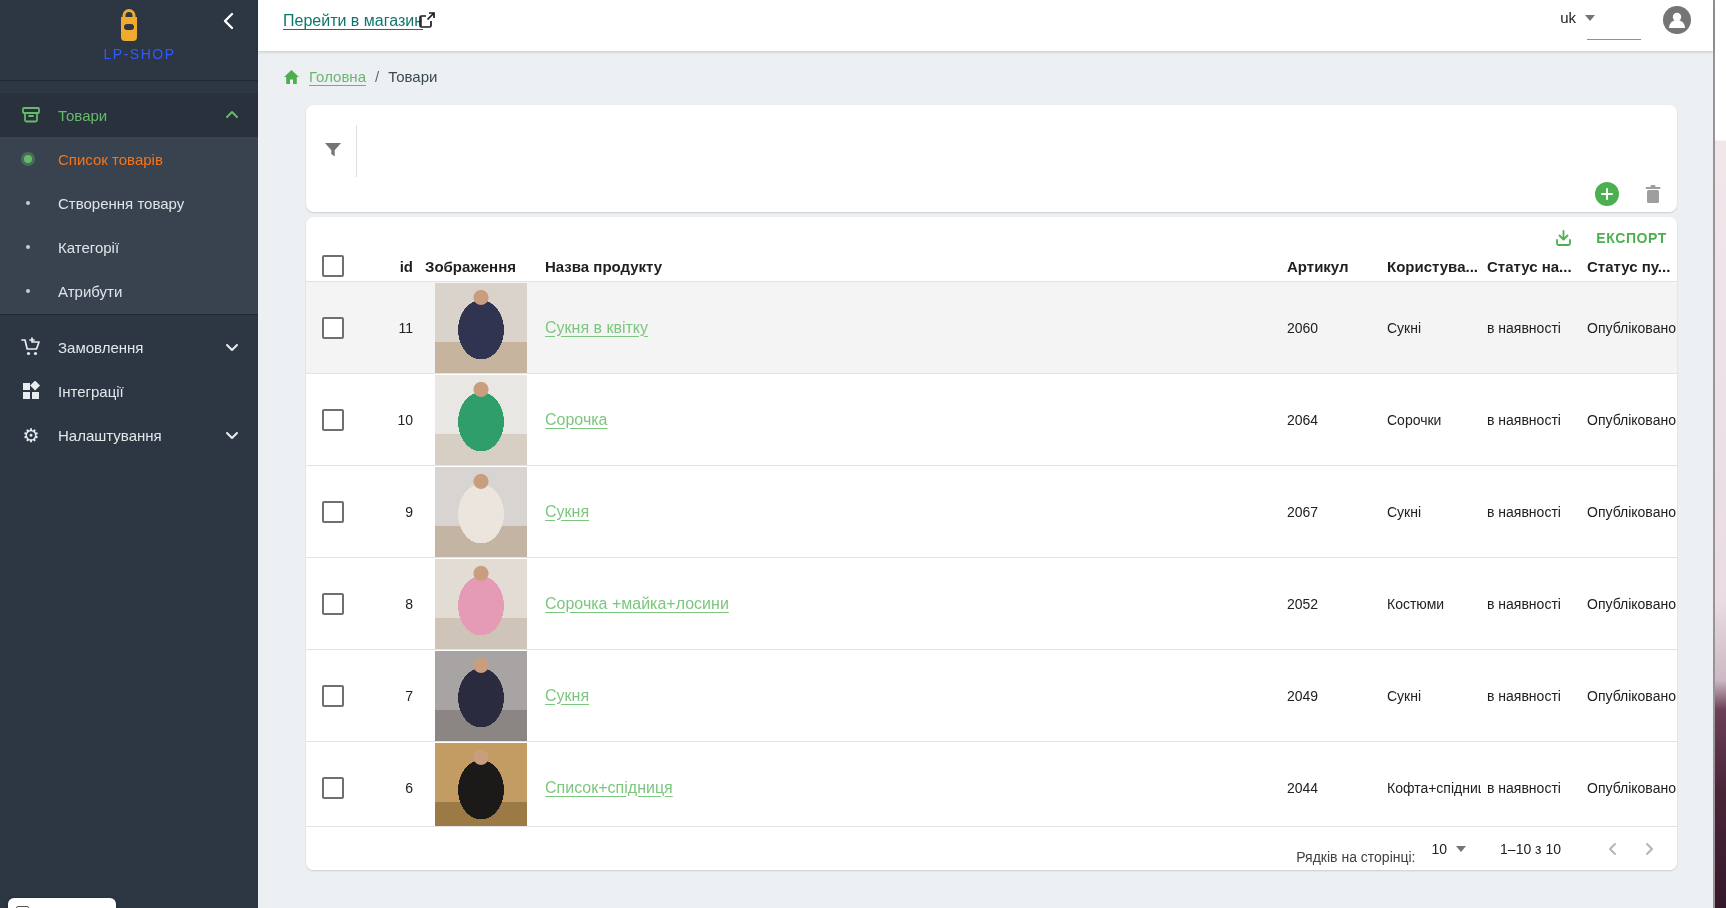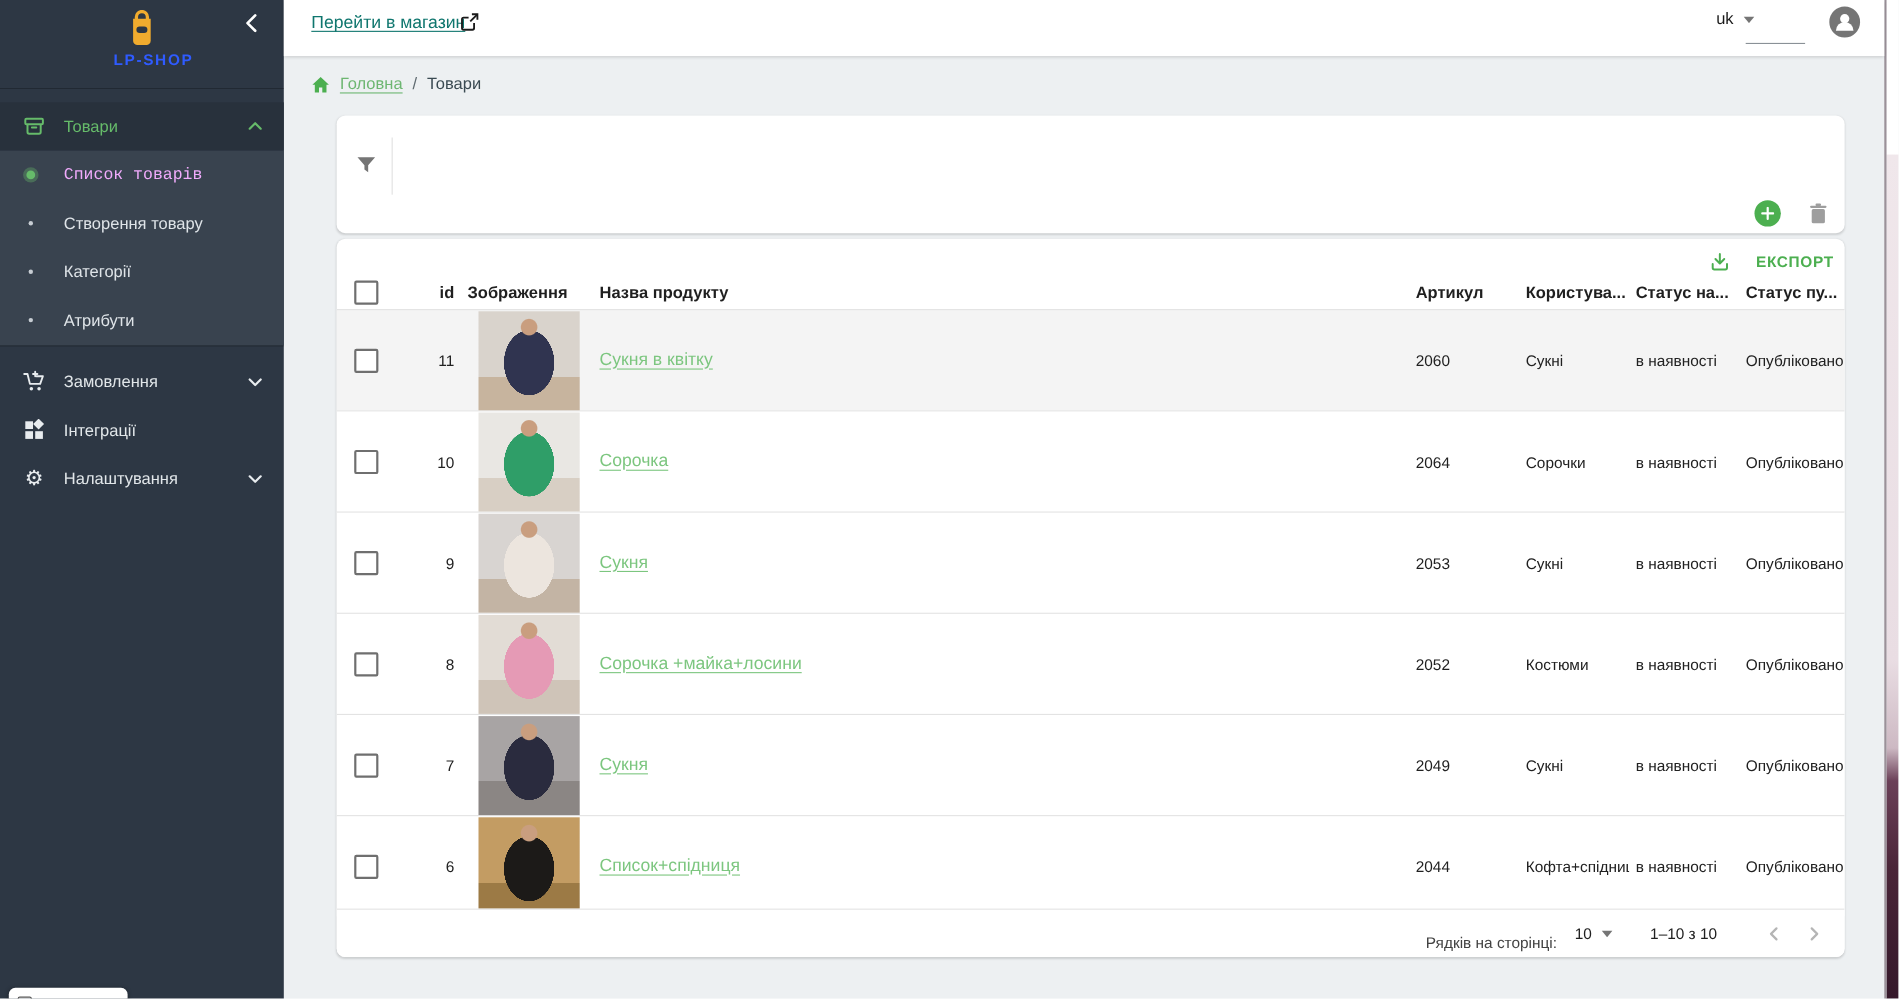--- a/index.html
+++ b/index.html
@@ -3,33 +3,33 @@
 <meta charset="utf-8">
 <style>
   html,body{margin:0;padding:0;}
   body{font-family:"Liberation Sans",sans-serif;}
   #screen{position:relative;width:1726px;height:908px;background:#edf0f2;overflow:hidden;}
 
   
   .sidebar{position:absolute;left:0;top:0;width:258px;height:908px;background:#2d3744;color:#e2e7ea;}
   .logo-area{position:relative;height:80px;border-bottom:1px solid rgba(0,0,0,.25);}
   .logo-bag{position:absolute;left:109px;top:9px;}
-  .logo-text{position:absolute;left:0;top:46px;width:279px;text-align:center;color:#2f5bff;font-weight:700;font-size:14px;letter-spacing:1.5px;}
+  .logo-text{position:absolute;left:0;top:46px;width:279px;text-align:center;color:#2f5bff;font-weight:400;font-size:14px;letter-spacing:1.5px;}
   .collapse-btn{position:absolute;right:18px;top:10px;width:22px;height:22px;cursor:pointer;}
   .nav-row{position:absolute;left:0;width:258px;height:44px;display:flex;align-items:center;cursor:pointer;}
   .nav-icon{position:absolute;left:20px;width:22px;height:22px;display:flex;align-items:center;justify-content:center;}
   .nav-label{position:absolute;left:58px;font-size:15px;}
   .nav-chevron{position:absolute;right:18px;width:16px;height:16px;}
   .section-products{top:93px;background:#28313c;}
   .submenu{position:absolute;left:0;top:137px;width:258px;height:177px;background:#39434f;}
   .sub-item{position:relative;width:258px;height:44px;display:flex;align-items:center;cursor:pointer;}
   .bullet{position:absolute;left:24px;width:8px;height:8px;border-radius:50%;background:#c7cdd3;transform:scale(.5);}
   .sub-item.active .bullet{transform:scale(1);background:#66bb6a;box-shadow:0 0 0 3px rgba(102,187,106,.35);}
   .sub-label{position:absolute;left:58px;font-size:15px;color:#dfe4e8;}
-  .sub-item.active .sub-label{color:#f0abfc;font-family:Liberation Mono, monospace;}
+  .sub-item.active .sub-label{color:#f97316;}
   .side-divider{position:absolute;left:0;top:314px;width:258px;height:1px;background:rgba(0,0,0,.25);}
   .section-orders{top:325px;}
   .section-integrations{top:369px;}
   .section-settings{top:413px;}
   .green-txt{color:#66bb6a;}
   .gear-glyph{font-size:19px;color:#e8ecef;line-height:1;}
 
   
   .header-bar{position:absolute;left:258px;top:0;width:1455px;height:51px;background:#ffffff;box-shadow:0 1px 3px rgba(0,0,0,.18);z-index:3;}
   .store-link{position:absolute;left:25px;top:12px;font-size:16px;color:#0f766e;text-decoration:underline;text-underline-offset:3px;cursor:pointer;}
@@ -294,21 +294,21 @@
         </div>
         <div class="trow">
           <div>
             <div class="checkbox"></div>
           </div>
           <div class="cell id-cell">9</div>
           <div>
             <div class="thumb" style="background: radial-gradient(7px at 50% 16%, rgb(201, 158, 127) 0px, rgb(201, 158, 127) 7px, rgba(0, 0, 0, 0) 8px), radial-gradient(25% 33% at 50% 52%, rgb(236, 229, 222) 0px, rgb(236, 229, 222) 99%, rgba(0, 0, 0, 0) 100%), linear-gradient(rgb(216, 212, 209) 0px, rgb(216, 212, 209) 66%, rgb(195, 180, 164) 66%, rgb(195, 180, 164) 100%);"></div>
           </div>
           <div class="cell"><a class="name-link">Сукня</a></div>
-          <div class="cell">2053</div>
+          <div class="cell">2067</div>
           <div class="cell">Сукні</div>
           <div class="cell">в наявності</div>
           <div class="cell">Опубліковано</div>
         </div>
         <div class="trow">
           <div>
             <div class="checkbox"></div>
           </div>
           <div class="cell id-cell">8</div>
           <div>

